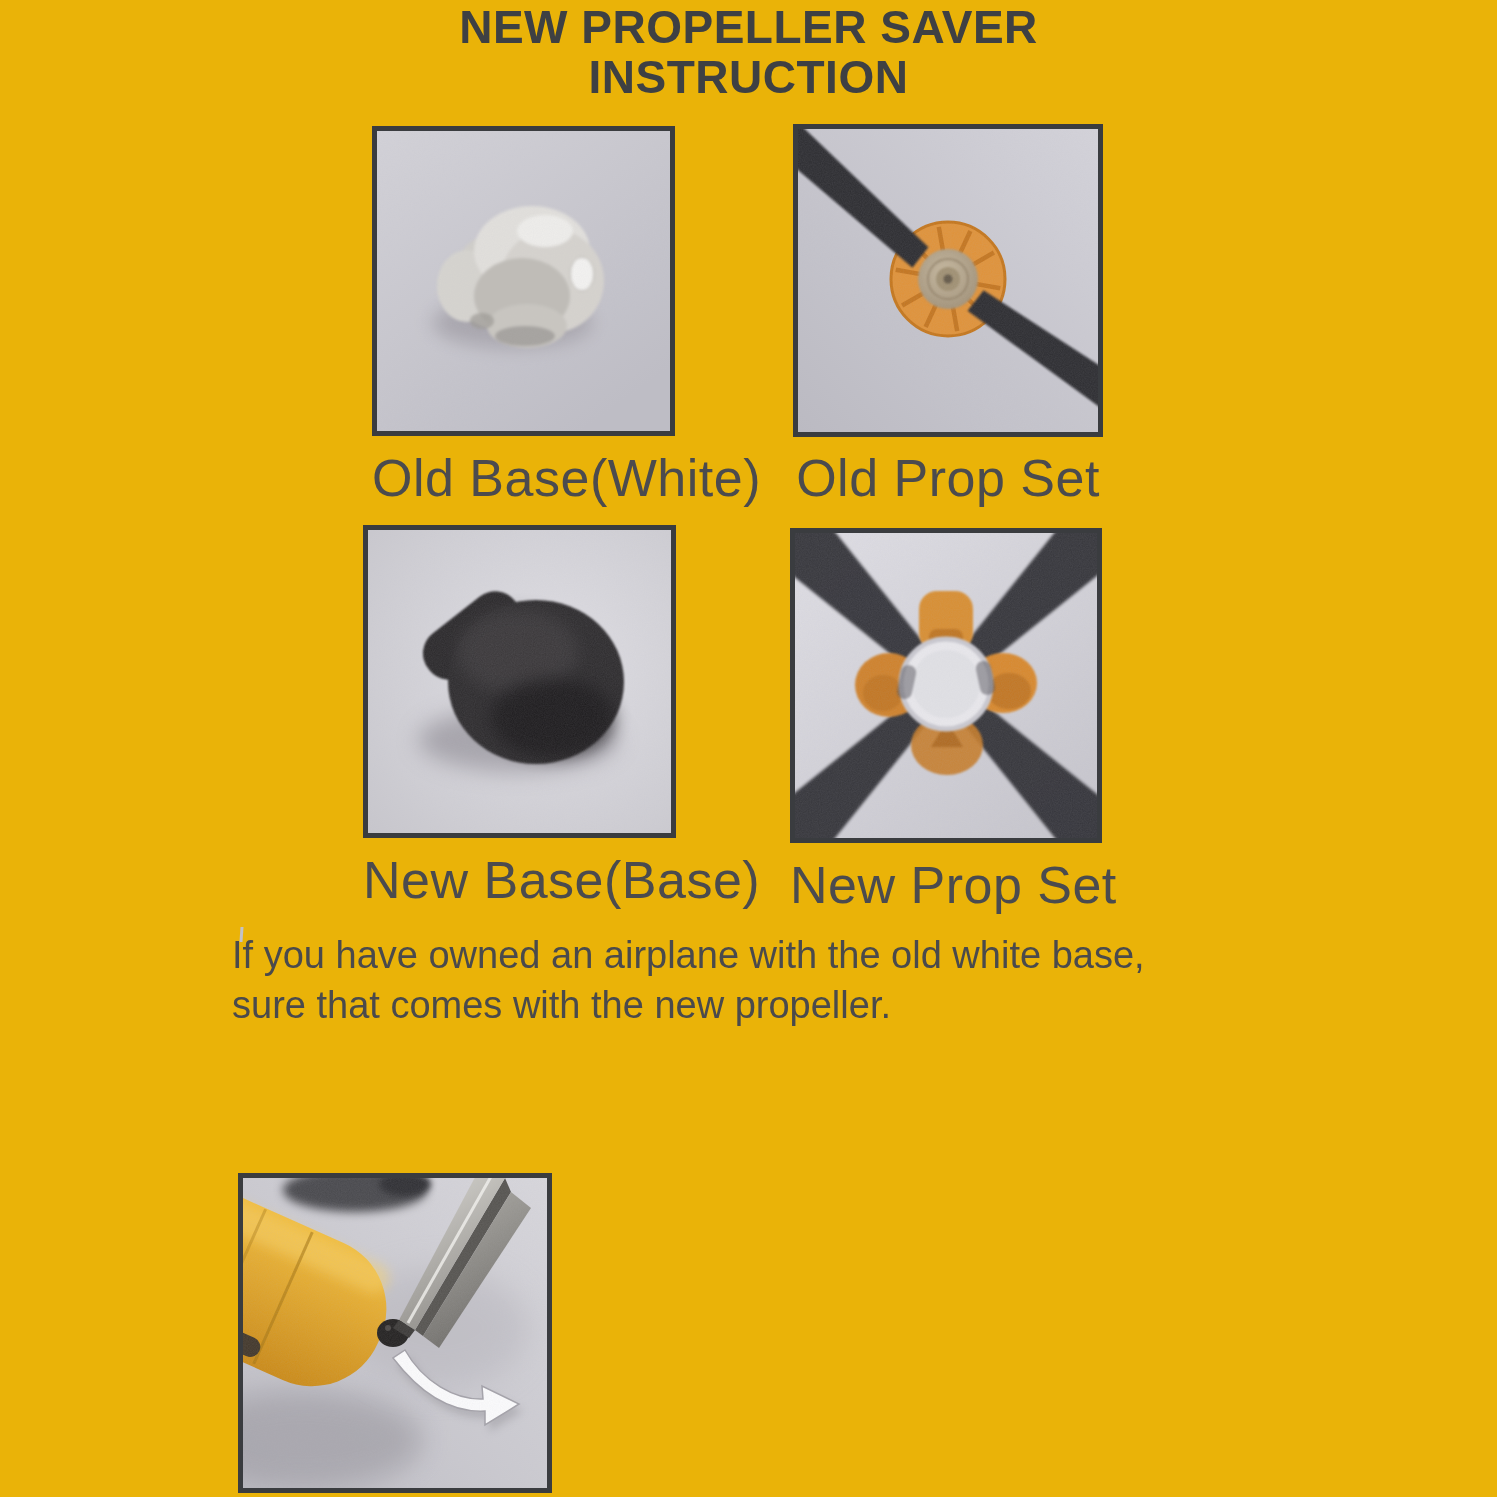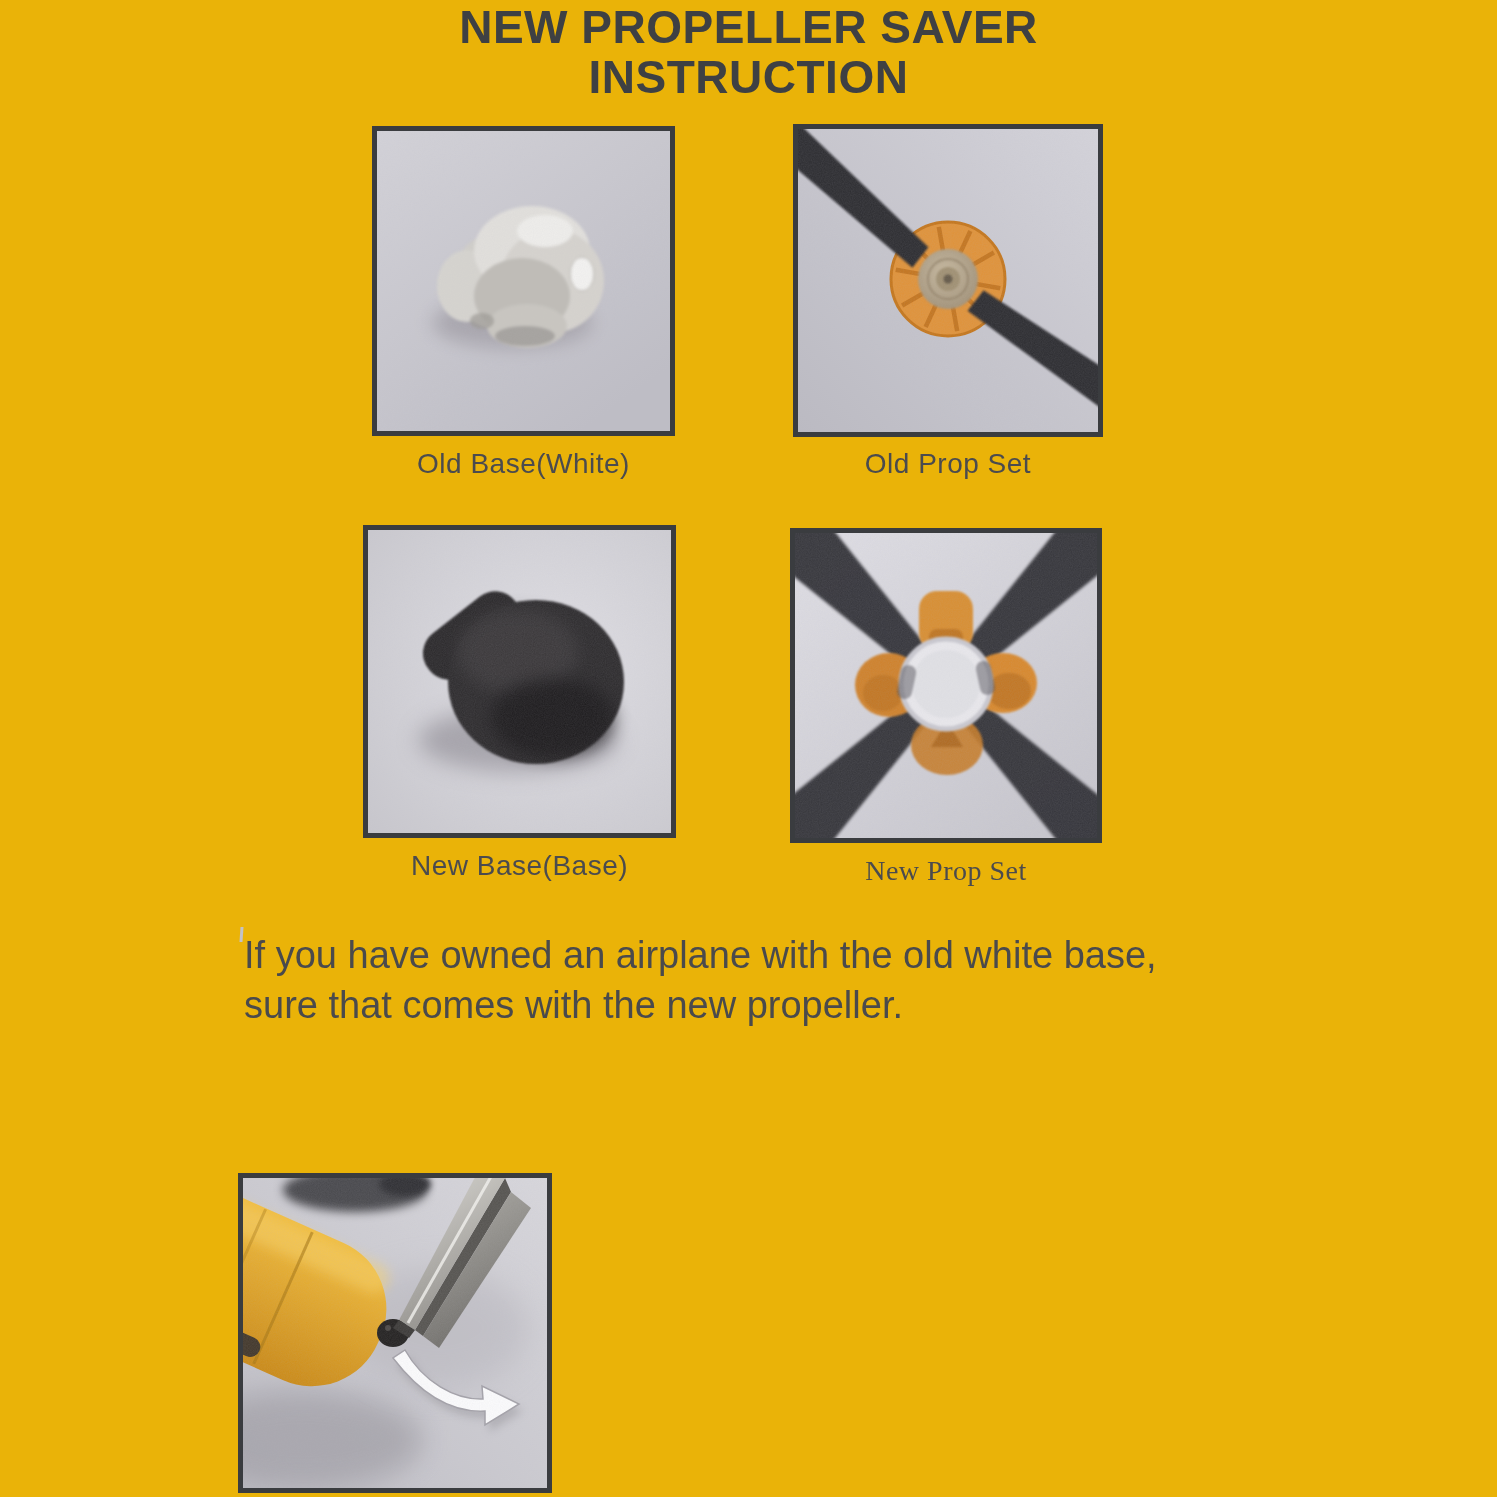--- a/index.html
+++ b/index.html
@@ -2,21 +2,21 @@
 <html><head>
 <meta charset="utf-8">
 <style>
   html,body{margin:0;padding:0;background:#ffffff;}
   .sheet{position:relative;width:1497px;height:1497px;background:#eab308;overflow:hidden;
          font-family:"Liberation Sans",sans-serif;}
   .title{position:absolute;top:2px;left:0;width:100%;text-align:center;
          font-weight:bold;color:#3e4043;font-size:46px;line-height:50px;letter-spacing:0.5px;}
   .panel{position:absolute;border:5px solid #3a3c3f;box-sizing:border-box;background:#c9c8cf;}
   .panel svg{display:block;width:100%;height:100%;}
-  .caption{position:absolute;text-align:center;font-size:28px;color:#4b4b4e;letter-spacing:0.5px;
+  .caption{position:absolute;text-align:center;font-size:52px;color:#4b4b4e;letter-spacing:0.5px;
            white-space:nowrap;}
   .para{position:absolute;color:#4a4a4c;font-size:38px;}
   .para .line{line-height:50px;white-space:nowrap;}
   .step .line{line-height:51px;}
   .artifact{position:absolute;left:240px;top:927px;width:3px;height:15px;background:#c3c2c8;
             transform:rotate(4deg);}
 </style>
 </head>
 <body>
 
@@ -161,25 +161,25 @@
       </g>
       <g style="filter:blur(0.8px)">
         <circle cx="151" cy="151" r="45" fill="#e9e8ec" stroke="#c9c8cf" stroke-width="5"></circle>
         <circle cx="151" cy="151" r="34" fill="#dfdee3" opacity="0.8"></circle>
         <rect x="104" y="132" width="15" height="34" rx="7" fill="#4f4e55" opacity="0.5" transform="rotate(12 111 149)"></rect>
         <rect x="183" y="128" width="15" height="34" rx="7" fill="#4f4e55" opacity="0.5" transform="rotate(-12 190 145)"></rect>
       </g>
       <rect width="302" height="305" filter="url(#p4n)"></rect>
     </svg>
   </div>
-  <div class="caption" style="left:790px;top:855px;width:312px;font-family:Liberation Serif, serif;">New Prop Set</div>
+  <div class="caption" style="left:790px;top:855px;width:312px;">New Prop Set</div>
 
   <div class="artifact"></div>
 
-  <div class="para" style="left:244px;top:930px;">
+  <div class="para" style="left:232px;top:930px;">
     <div class="line">If you have owned an airplane with the old white base,</div>
     <div class="line">sure that comes with the new propeller.</div>
   </div>
 
   <div class="panel" style="left:238px;top:1173px;width:314px;height:320px;">
     <svg viewBox="0 0 304 310" preserveAspectRatio="none">
       <defs>
         <linearGradient id="p5g" x1="1" y1="0" x2="0" y2="1">
           <stop offset="0" stop-color="#d8d7dc"></stop>
             <stop offset="1" stop-color="#bfbec5"></stop>

